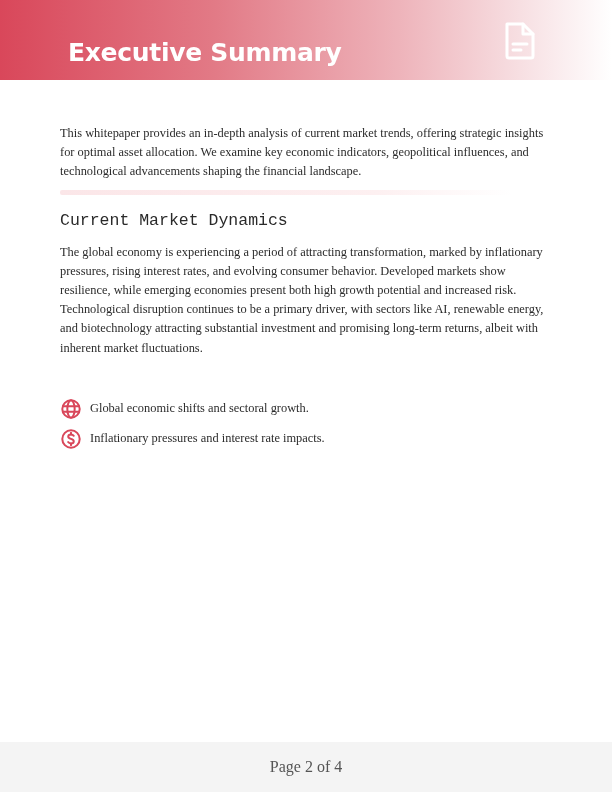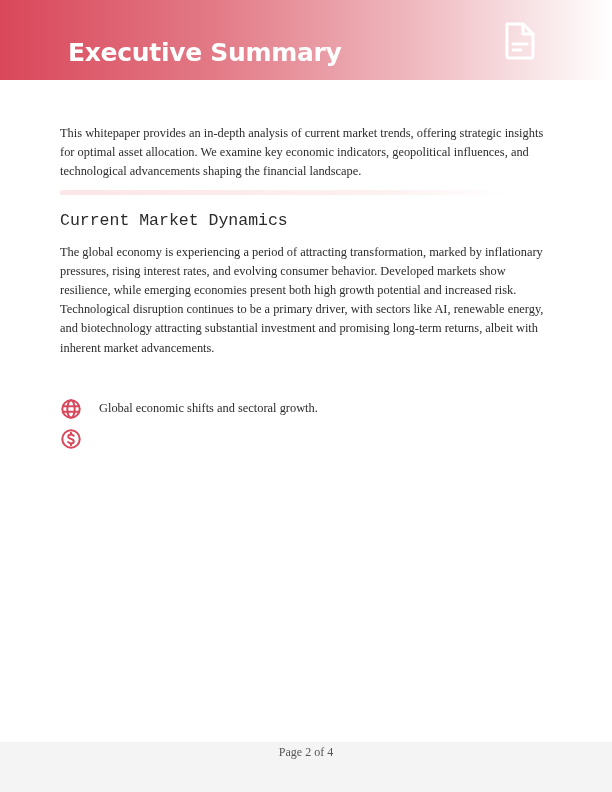--- a/index.html
+++ b/index.html
@@ -29,29 +29,29 @@
     .divider {
       margin-top: 8px; height: 5px; width: 452px; border-radius: 2px;
       background: linear-gradient(90deg, #fbe6e8 0%, #fdf0f1 70%, #ffffff 100%);
     }
     h2 {
       margin: 14px 0 10px 0;
       font-family: Liberation Mono, monospace; font-weight: normal;
       font-size: 16.5px; color: #2a2a2a; line-height: 24px;
     }
     .bullets { margin-top: 36px; }
-    .bullet { display: flex; align-items: center; height: 30px; gap: 9px; }
+    .bullet { display: flex; align-items: center; height: 30px; }
     .bullet-icon { width: 22px; height: 22px; margin-right: 8px; flex: none; }
     .bullet-text { font-size: 12.4px; color: #2b2b2b; }
     .footer {
       position: absolute; left: 0; top: 742px; width: 612px; height: 50px;
       background: #f4f4f4; text-align: center;
     }
     .footer-text {
-      display: inline-block; margin-top: 0; font-size: 12px; color: #555555;
+      display: inline-block; margin-top: 16px; font-size: 16px; color: #555555;
     }
   </style>
 </head>
 <body>
 
 <div class="header">
   <h1 class="header-title">Executive Summary</h1>
   <svg class="header-icon" viewBox="0 0 34 40" fill="none" stroke="#ffffff" stroke-width="3" stroke-linejoin="round" stroke-linecap="round">
     <path d="M4 3 H20 L30 13 V35 a2 2 0 0 1 -2 2 H6 a2 2 0 0 1 -2 -2 Z"></path>
     <path d="M20 3 V13 H30"></path>
@@ -61,38 +61,39 @@
 </div>
 
 <div class="content">
   <div>
     <p>This whitepaper provides an in-depth analysis of current market trends, offering strategic insights for optimal asset allocation. We examine key economic indicators, geopolitical influences, and technological advancements shaping the financial landscape.</p>
   </div>
   <div class="divider"></div>
 
   <h2>Current Market Dynamics</h2>
   <p>The global economy is experiencing a period of attracting transformation, marked by inflationary pressures, rising interest rates, and evolving consumer behavior. Developed markets show resilience, while emerging economies present both high growth potential and increased risk.</p>
-  <p>Technological disruption continues to be a primary driver, with sectors like AI, renewable energy, and biotechnology attracting substantial investment and promising long-term returns, albeit with inherent market advancements.</p>
+  <p>Technological disruption continues to be a primary driver, with sectors like AI, renewable energy, and biotechnology attracting substantial investment and promising long-term returns, albeit with inherent market fluctuations.</p>
 
   <div class="bullets">
     <div class="bullet">
       <svg class="bullet-icon" viewBox="0 0 24 24" fill="none" stroke="#d9475a" stroke-width="2.2">
         <circle cx="12" cy="12" r="9.5"></circle>
         <ellipse cx="12" cy="12" rx="4" ry="9.5"></ellipse>
         <line x1="2.5" y1="9" x2="21.5" y2="9"></line>
         <line x1="2.5" y1="15" x2="21.5" y2="15"></line>
       </svg>
       <span class="bullet-text">Global economic shifts and sectoral growth.</span>
     </div>
     <div class="bullet">
       <svg class="bullet-icon" viewBox="0 0 24 24" fill="none" stroke="#d9475a" stroke-width="2.2" stroke-linecap="round">
         <circle cx="12" cy="12" r="9.5"></circle>
         <path d="M15 8.5 C14.3 7.6 13.2 7.2 12 7.2 C10.2 7.2 9 8.1 9 9.5 C9 12.5 15 11.2 15 14.4 C15 15.9 13.7 16.8 12 16.8 C10.6 16.8 9.5 16.2 8.9 15.3"></path>
         <line x1="12" y1="5.2" x2="12" y2="7.2"></line>
         <line x1="12" y1="16.8" x2="12" y2="18.8"></line>
       </svg>
+      <span class="bullet-text">Inflationary pressures and interest rate impacts.</span>
     </div>
   </div>
 </div>
 
 <div class="footer">
   <span class="footer-text">Page 2 of 4</span>
 </div>
 
 </body></html>

